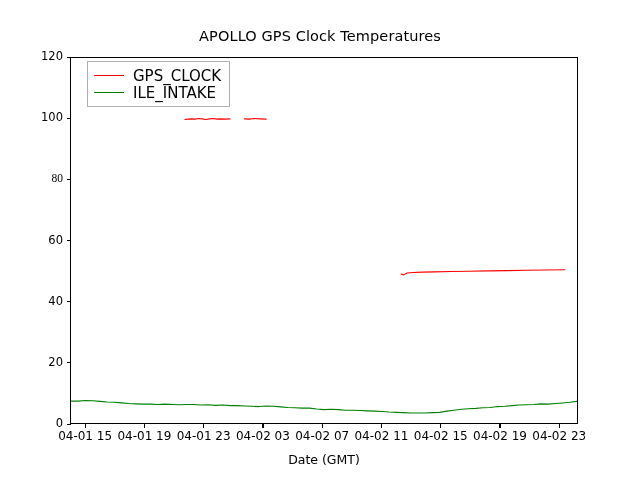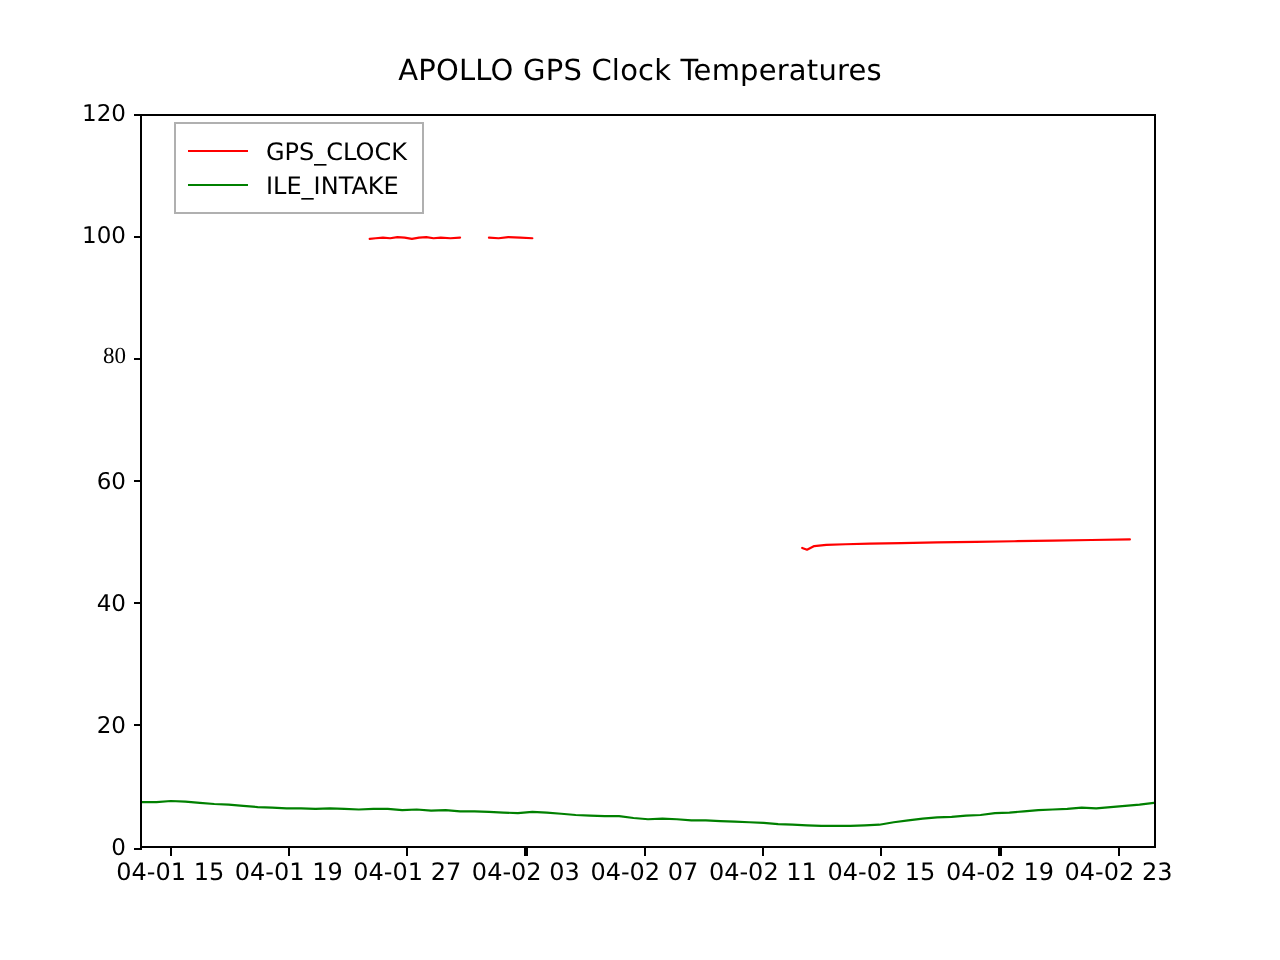--- a/index.html
+++ b/index.html
@@ -121,21 +121,21 @@
   }
   .legend-swatch {
     width: 30px;
     height: 0;
     border-top-width: 1.1px;
     border-top-style: solid;
     margin-right: 9px;
     flex: none;
   }
   .legend-text {
-    font-size: 12px;
+    font-size: 15px;
     color: #000;
     white-space: nowrap;
   }
 </style>
 </head>
 <body>
 
 <div id="figure">
 
   <div id="chart-title">APOLLO GPS Clock Temperatures</div>
@@ -155,40 +155,41 @@
       <div class="ytick-mark" style="top: 117.667px;"></div>
       <div class="ytick-wrap" style="top: 57px;">120</div>
       <div class="ytick-mark" style="top: 56.5px;"></div>
     </div>
 
   <div id="xticks">
       <div class="xtick-wrap" style="left: 85.119px;">04-01 15</div>
       <div class="xtick-mark" style="left: 84.619px;"></div>
       <div class="xtick-wrap" style="left: 144.386px;">04-01 19</div>
       <div class="xtick-mark" style="left: 143.886px;"></div>
-      <div class="xtick-wrap" style="left: 203.652px;">04-01 27</div>
+      <div class="xtick-wrap" style="left: 203.652px;">04-01 23</div>
       <div class="xtick-mark" style="left: 203.152px;"></div>
       <div class="xtick-wrap" style="left: 262.919px;">04-02 03</div>
       <div class="xtick-mark" style="left: 262.419px;"></div>
       <div class="xtick-wrap" style="left: 322.186px;">04-02 07</div>
       <div class="xtick-mark" style="left: 321.686px;"></div>
       <div class="xtick-wrap" style="left: 381.452px;">04-02 11</div>
       <div class="xtick-mark" style="left: 380.952px;"></div>
       <div class="xtick-wrap" style="left: 440.719px; text-align: center;">04-02 15</div>
       <div class="xtick-mark" style="left: 440.219px;"></div>
       <div class="xtick-wrap" style="left: 499.986px;">04-02 19</div>
       <div class="xtick-mark" style="left: 499.486px;"></div>
       <div class="xtick-wrap" style="left: 559.252px;">04-02 23</div>
       <div class="xtick-mark" style="left: 558.752px;"></div>
     </div>
 
   <div id="ylabel-outer">
     
   </div>
 
+  <div id="xlabel">Date (GMT)</div>
 
   <div id="axes">
     <div id="plot-area">
       <svg id="plot-svg" viewBox="0 0 508 367" preserveAspectRatio="none">
           <path d="M114.30 61.78 L117.32 61.47 L120.95 61.17 L124.58 61.47 L128.21 60.86 L131.84 61.17 L135.47 61.78 L139.10 61.17 L142.72 60.86 L146.35 61.47 L149.98 61.17 L154.82 61.47 L159.66 61.17" fill="none" stroke="#ff0000" stroke-width="1.1" stroke-linejoin="round" stroke-linecap="round"></path>
           <path d="M174.17 61.17 L179.01 61.47 L183.85 60.86 L189.90 61.17 L195.94 61.47" fill="none" stroke="#ff0000" stroke-width="1.1" stroke-linejoin="round" stroke-linecap="round"></path>
           <path d="M331.41 217.14 L333.83 218.06 L337.46 216.22 L343.50 215.61 L353.18 215.31 L365.28 215.00 L381.00 214.69 L399.14 214.39 L418.50 214.08 L437.85 213.78 L457.20 213.47 L476.55 213.17 L495.90 212.86" fill="none" stroke="#ff0000" stroke-width="1.1" stroke-linejoin="round" stroke-linecap="round"></path>
           <path d="M0.00 344.98 L7.26 344.98 L14.51 344.37 L21.77 344.67 L29.03 345.29 L36.29 345.90 L43.54 346.20 L50.80 346.81 L58.06 347.43 L65.31 347.73 L72.57 348.04 L79.83 348.04 L87.09 348.34 L94.34 348.04 L101.60 348.34 L108.86 348.65 L116.11 348.34 L123.37 348.34 L130.63 348.96 L137.89 348.65 L145.14 349.26 L152.40 348.96 L159.66 349.57 L166.91 349.57 L174.17 349.87 L181.43 350.18 L188.69 350.49 L195.94 349.87 L203.20 350.18 L210.46 350.79 L217.71 351.40 L224.97 351.71 L232.23 352.01 L239.49 352.01 L246.74 352.93 L254.00 353.54 L261.26 353.24 L268.51 353.54 L275.77 354.15 L283.03 354.15 L290.29 354.46 L297.54 354.77 L304.80 355.07 L312.06 355.38 L319.31 355.99 L326.57 356.30 L333.83 356.60 L341.09 356.91 L348.34 356.91 L355.60 356.91 L362.86 356.60 L370.11 356.30 L377.37 355.07 L384.63 354.15 L391.89 353.24 L399.14 352.63 L406.40 352.32 L413.66 351.71 L420.91 351.40 L428.17 350.49 L435.43 350.18 L442.69 349.57 L449.94 348.96 L457.20 348.65 L464.46 348.34 L471.71 347.73 L478.97 348.04 L486.23 347.43 L493.49 346.81 L500.74 346.20 L508.00 345.29" fill="none" stroke="#008000" stroke-width="1.1" stroke-linejoin="round" stroke-linecap="round"></path>
         </svg>
     </div>

